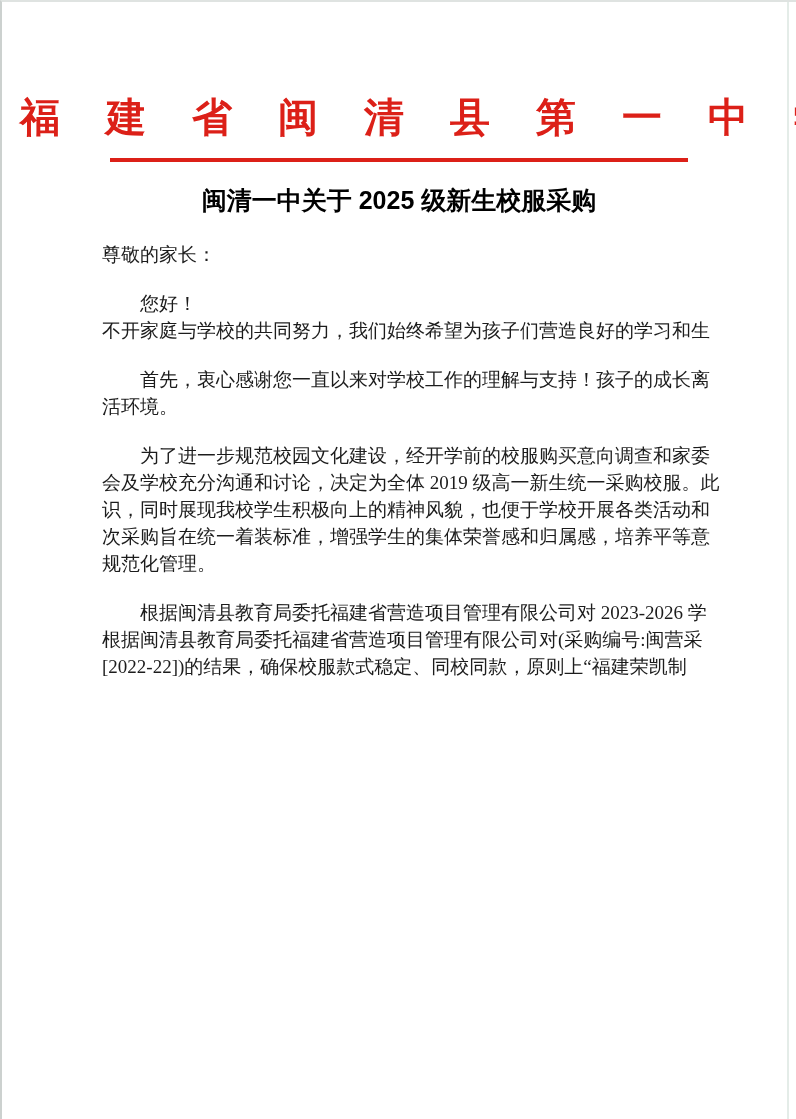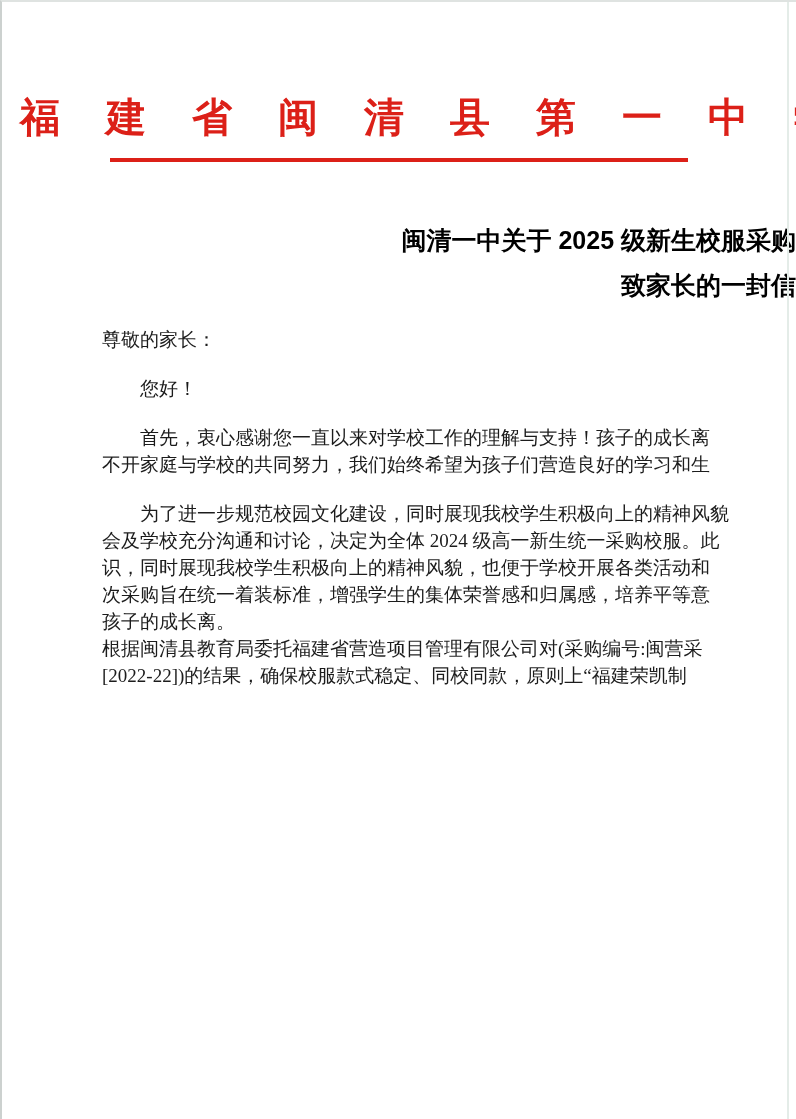--- a/index.html
+++ b/index.html
@@ -40,22 +40,22 @@
     padding-left: 18px; 
     white-space: nowrap;
   }
   .red-rule {
     width: 578px;
     height: 4px;
     background: var(--accent);
     margin: 16px auto 0 auto;
   }
   .doc-title {
-    margin-top: 56px;
-    text-align: right;
+    margin-top: 16px;
+    text-align: center;
     color: #000000;
     font-family: "Liberation Sans", sans-serif;
     font-weight: 700;
     font-size: 25px;
     line-height: 45px;
     white-space: nowrap;
   }
   .letter-body {
     margin: 18px 0 0 100px;
     width: 616px;
@@ -78,30 +78,31 @@
 <div class="page" style="--accent: #dc2018;">
   <div class="scan-edge-right"></div>
 
   <header>
     <div class="school-name">福 建 省 闽 清 县 第 一 中 学</div>
     <div class="red-rule"></div>
   </header>
 
   <div class="doc-title">
     <div>闽清一中关于 2025 级新生校服采购</div>
-    <div>致家长的一封信</div>
   </div>
 
   <div class="letter-body">
 
   <div class="letter-line">尊敬的家长：</div>
       <div class="letter-line indent">您好！</div>
+      <div class="letter-line">不开家庭与学校的共同努力，我们始终希望为孩子们营造良好的学习和生</div>
       <div class="letter-line indent">首先，衷心感谢您一直以来对学校工作的理解与支持！孩子的成长离</div>
-      <div class="letter-line">不开家庭与学校的共同努力，我们始终希望为孩子们营造良好的学习和生</div>
-      <div class="letter-line indent">为了进一步规范校园文化建设，同时展现我校学生积极向上的精神风貌</div>
-      <div class="letter-line">会及学校充分沟通和讨论，决定为全体 2024 级高一新生统一采购校服。此</div>
+      <div class="letter-line">活环境。</div>
+      <div class="letter-line indent">为了进一步规范校园文化建设，经开学前的校服购买意向调查和家委</div>
+      <div class="letter-line">会及学校充分沟通和讨论，决定为全体 2019 级高一新生统一采购校服。此</div>
       <div class="letter-line">识，同时展现我校学生积极向上的精神风貌，也便于学校开展各类活动和</div>
       <div class="letter-line">次采购旨在统一着装标准，增强学生的集体荣誉感和归属感，培养平等意</div>
-      <div class="letter-line">孩子的成长离。</div>
+      <div class="letter-line">规范化管理。</div>
+      <div class="letter-line indent">根据闽清县教育局委托福建省营造项目管理有限公司对 2023-2026 学</div>
       <div class="letter-line">根据闽清县教育局委托福建省营造项目管理有限公司对(采购编号:闽营采</div>
       <div class="letter-line">[2022-22])的结果，确保校服款式稳定、同校同款，原则上“福建荣凯制</div>
     </div>
 </div>
 
 </body></html>

